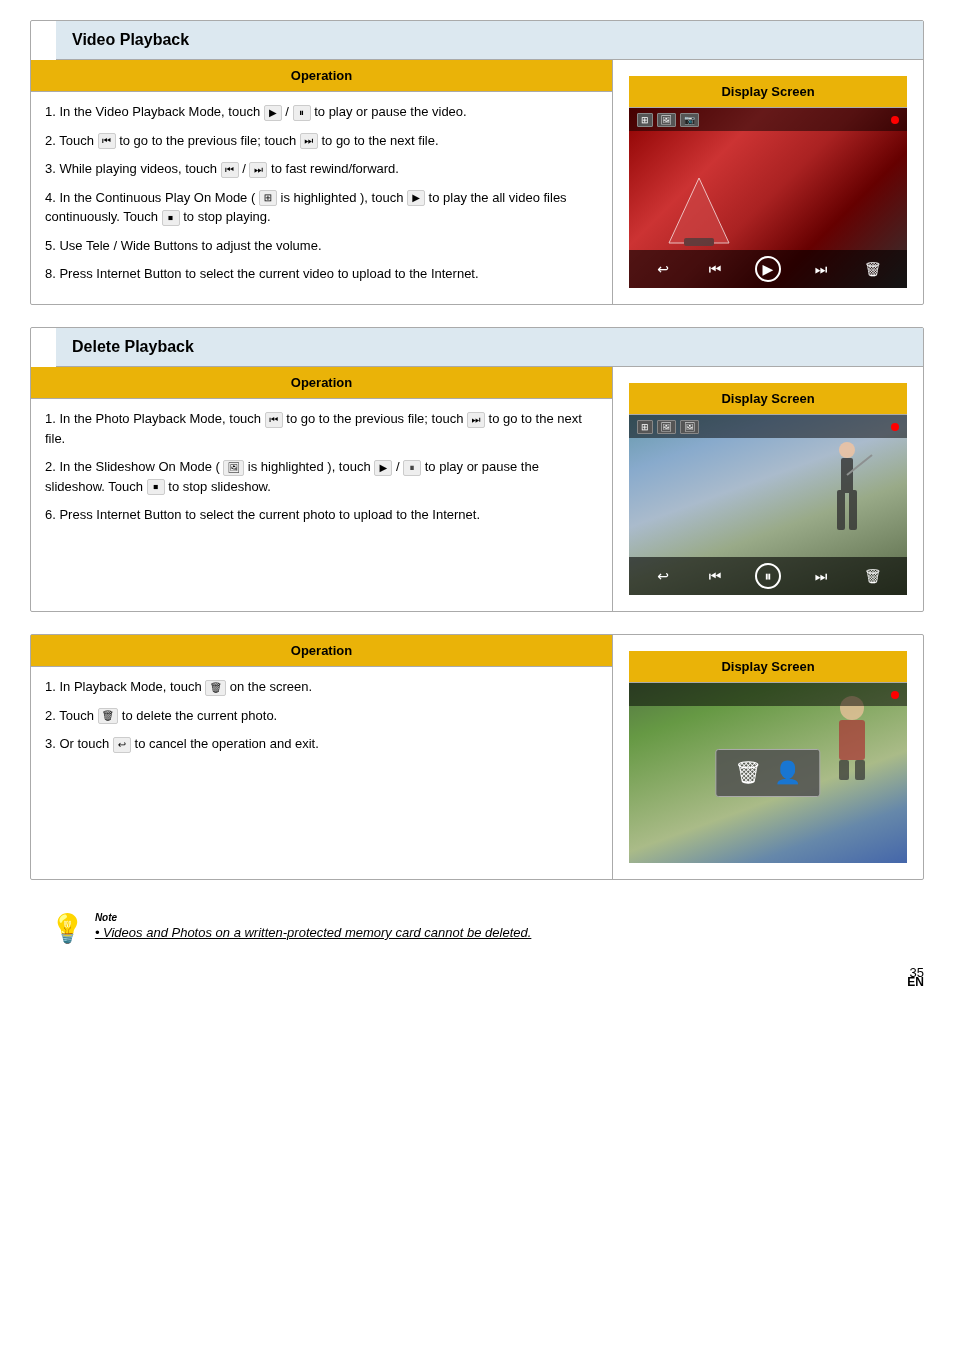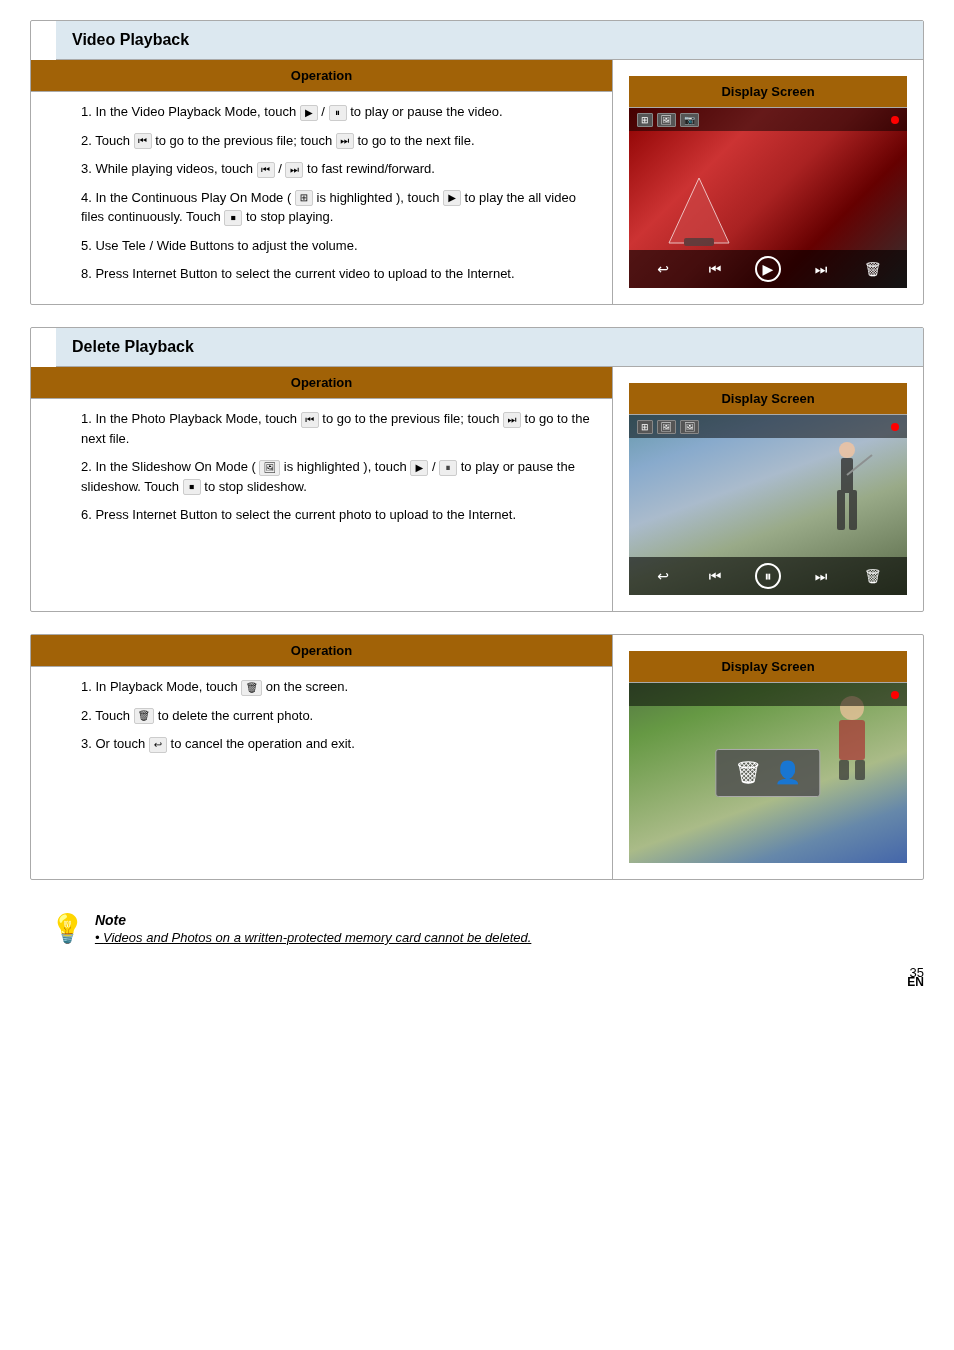--- a/index.html
+++ b/index.html
@@ -43,41 +43,40 @@
     }
 
     .display-col {
       width: 310px;
       padding: 16px;
       display: flex;
       flex-direction: column;
     }
 
     .col-header {
-      background: #a16207;
+      background: #eab308;
       border-bottom: 1px solid #aaa;
       text-align: center;
       font-weight: bold;
       padding: 8px 0;
       font-size: 13px;
     }
 
     .display-col .col-header {
       border-left: none;
     }
 
     .operation-list {
       padding: 10px 14px;
       list-style: none;
     }
 
     .operation-list li {
       margin-bottom: 9px;
       line-height: 1.5;
-      margin-left: 36px;
     }
 
     .display-screen {
       flex: 1;
       display: flex;
       align-items: center;
       justify-content: center;
       background: #333;
       position: relative;
       overflow: hidden;
@@ -171,21 +170,21 @@
       flex-shrink: 0;
     }
 
     .note-content {
       font-size: 13px;
     }
 
     .note-title {
       font-weight: bold;
       font-style: italic;
-      font-size: 14px;
+      font-size: 10px;
     }
 
     .note-text {
       font-style: italic;
       margin-top: 2px;
       text-decoration: underline;
     }
 
     .page-footer {
       text-align: right;

